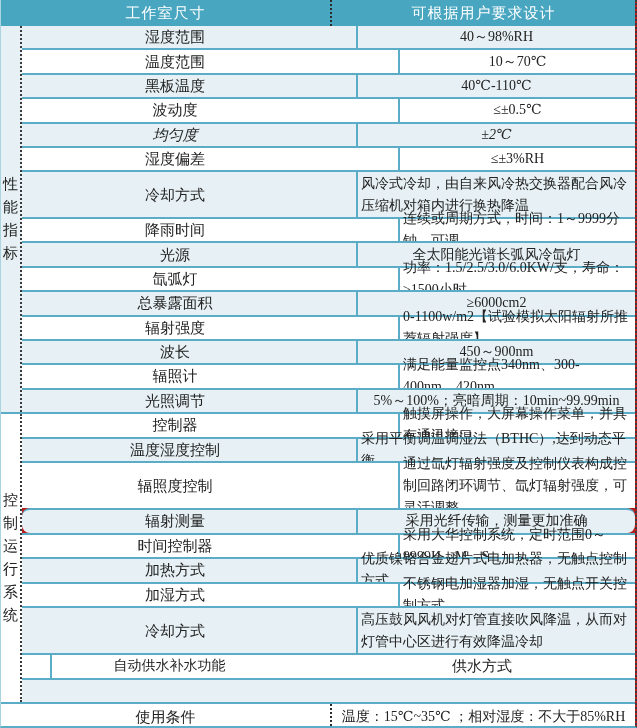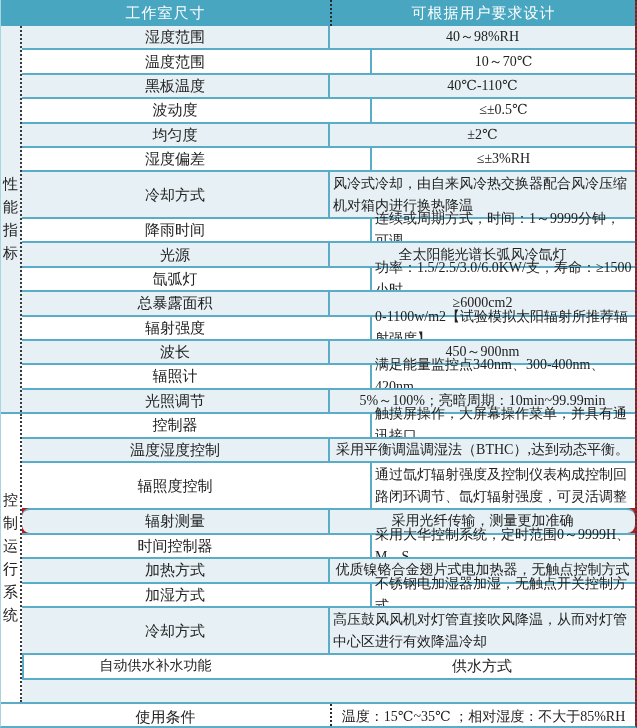--- a/index.html
+++ b/index.html
@@ -33,21 +33,21 @@
     border-right:2px dotted #3a3a3a;
     display:flex;align-items:center;justify-content:center;
     text-align:center;font-size:15px;line-height:23px;
     word-break:break-all;padding:0 2px;
   }
   .rows{flex:1;display:flex;flex-direction:column;min-width:0;}
   .row{display:flex;flex-basis:0;min-height:0;}
   .row + .row{border-top:2px solid var(--border-teal);}
   .cell{display:flex;align-items:center;justify-content:center;text-align:left;box-sizing:border-box;padding:0 3px;line-height:22px;}
   .cell.param{width:306px;flex:0 0 306px;font-size:15px;}
-  .cell.value{flex:1;border-left:2px solid var(--border-teal);font-size:14px;min-width:0;}
+  .cell.value{flex:1;border-left:2px solid var(--border-teal);font-size:14px;min-width:0;margin-left:28px;}
   .light{background:var(--light);}
   .white{background:#fff;gap:42px;}
   .footer-row{
     height:26px;flex:0 0 26px;display:flex;background:#fff;
     border-top:2px solid var(--border-teal);
   }
   .fcell{display:flex;align-items:center;justify-content:center;box-sizing:border-box;text-align:center;}
   .fcell.p{width:329px;font-size:15px;}
   .fcell.v{flex:1;border-left:2px dotted #2b2b2b;font-size:14px;}
 </style>
@@ -73,21 +73,21 @@
             <div class="cell value">10～70℃</div>
           </div>
           <div class="row light" style="flex-grow: 1;">
             <div class="cell param">黑板温度</div>
             <div class="cell value">40℃-110℃</div>
           </div>
           <div class="row white" style="flex-grow: 1;">
             <div class="cell param">波动度</div>
             <div class="cell value">≤±0.5℃</div>
           </div>
-          <div class="row light" style="flex-grow: 1;">
+          <div class="row light" style="flex-grow: 1; font-style: italic;">
             <div class="cell param">均匀度</div>
             <div class="cell value">±2℃</div>
           </div>
           <div class="row white" style="flex-grow: 1;">
             <div class="cell param">湿度偏差</div>
             <div class="cell value">≤±3%RH</div>
           </div>
           <div class="row light" style="flex-grow: 2;">
             <div class="cell param">冷却方式</div>
             <div class="cell value">风冷式冷却，由自来风冷热交换器配合风冷压缩机对箱内进行换热降温</div>

